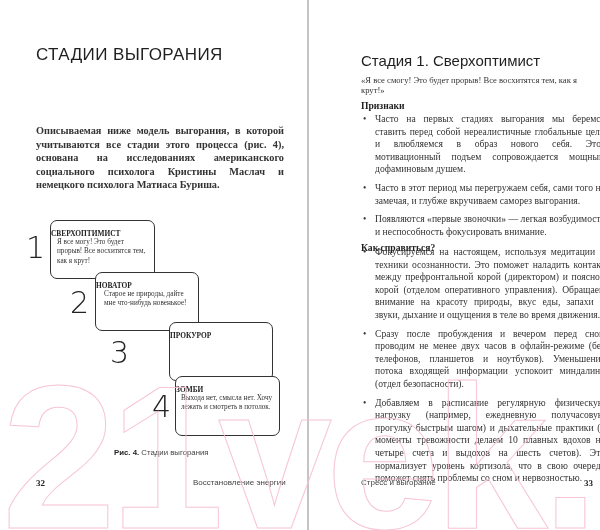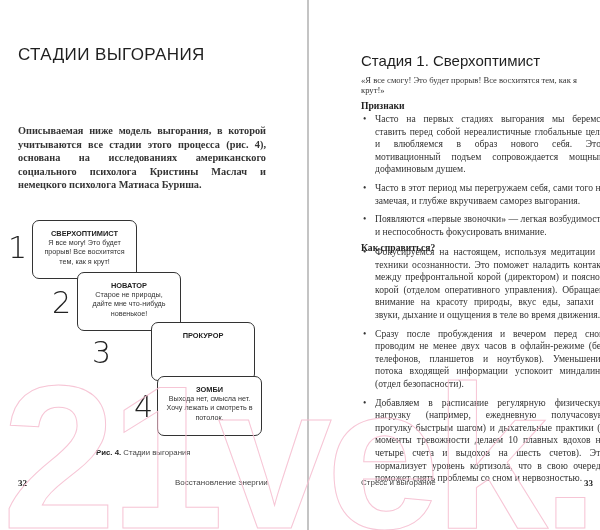--- a/index.html
+++ b/index.html
@@ -1,23 +1,23 @@
 <!DOCTYPE html>
 <html><head>
 <meta charset="utf-8">
 <style>
   html,body{margin:0;padding:0;}
   body{width:600px;height:530px;background:#fff;position:relative;overflow:hidden;font-family:"Liberation Serif",serif;color:#2b2b2b;}
   .page{position:absolute;top:0;height:530px;background:#fff;}
-  .left{left:0;width:344px;}
+  .left{left:18px;width:344px;}
   .right{left:309px;width:291px;}
   .spine{position:absolute;left:307px;top:0;width:2px;height:530px;background:#c4c4c4;}
   .h1{position:absolute;left:18px;top:45px;font-family:"Liberation Sans",sans-serif;font-size:17px;letter-spacing:0.4px;color:#1f1f1f;}
   .para{position:absolute;left:18px;width:248px;font-size:10.3px;line-height:13.5px;text-align:justify;color:#333;}
-  .card{position:absolute;border:1.6px solid #333;border-radius:7px;background:#fff;font-family:Liberation Sans, sans-serif;font-size:7.2px;line-height:9.2px;text-align:center;color:#333;box-sizing:border-box;padding-top:8px;}
+  .card{position:absolute;border:1.6px solid #333;border-radius:7px;background:#fff;font-family:Liberation Serif, serif;font-size:7.2px;line-height:9.2px;text-align:left;color:#333;box-sizing:border-box;padding-top:8px;}
   .card .t{font-weight:bold;font-size:7.4px;color:#222;display:block;}
   .num{position:absolute;font-family:"DejaVu Sans",sans-serif;font-weight:200;font-size:30px;color:#222;line-height:30px;}
   .caption{position:absolute;left:96px;top:448px;font-family:"Liberation Sans",sans-serif;font-size:7.8px;color:#444;}
   .caption b{color:#222;}
   .pnum{position:absolute;font-family:"Liberation Serif",serif;font-weight:bold;font-size:9px;color:#222;}
   .runner{position:absolute;font-family:"Liberation Sans",sans-serif;font-size:8px;color:#444;}
   .h2{position:absolute;left:52px;top:52px;font-family:"Liberation Sans",sans-serif;font-size:15px;color:#1f1f1f;}
   .epi{position:absolute;left:52px;top:75px;font-size:8.6px;color:#333;}
   .sub{position:absolute;left:52px;font-weight:bold;font-size:9.6px;color:#222;}
   ul.bl{position:absolute;left:52px;width:244px;margin:0;padding:0;list-style:none;font-size:9.6px;line-height:12.6px;color:#333;text-align:justify;}

